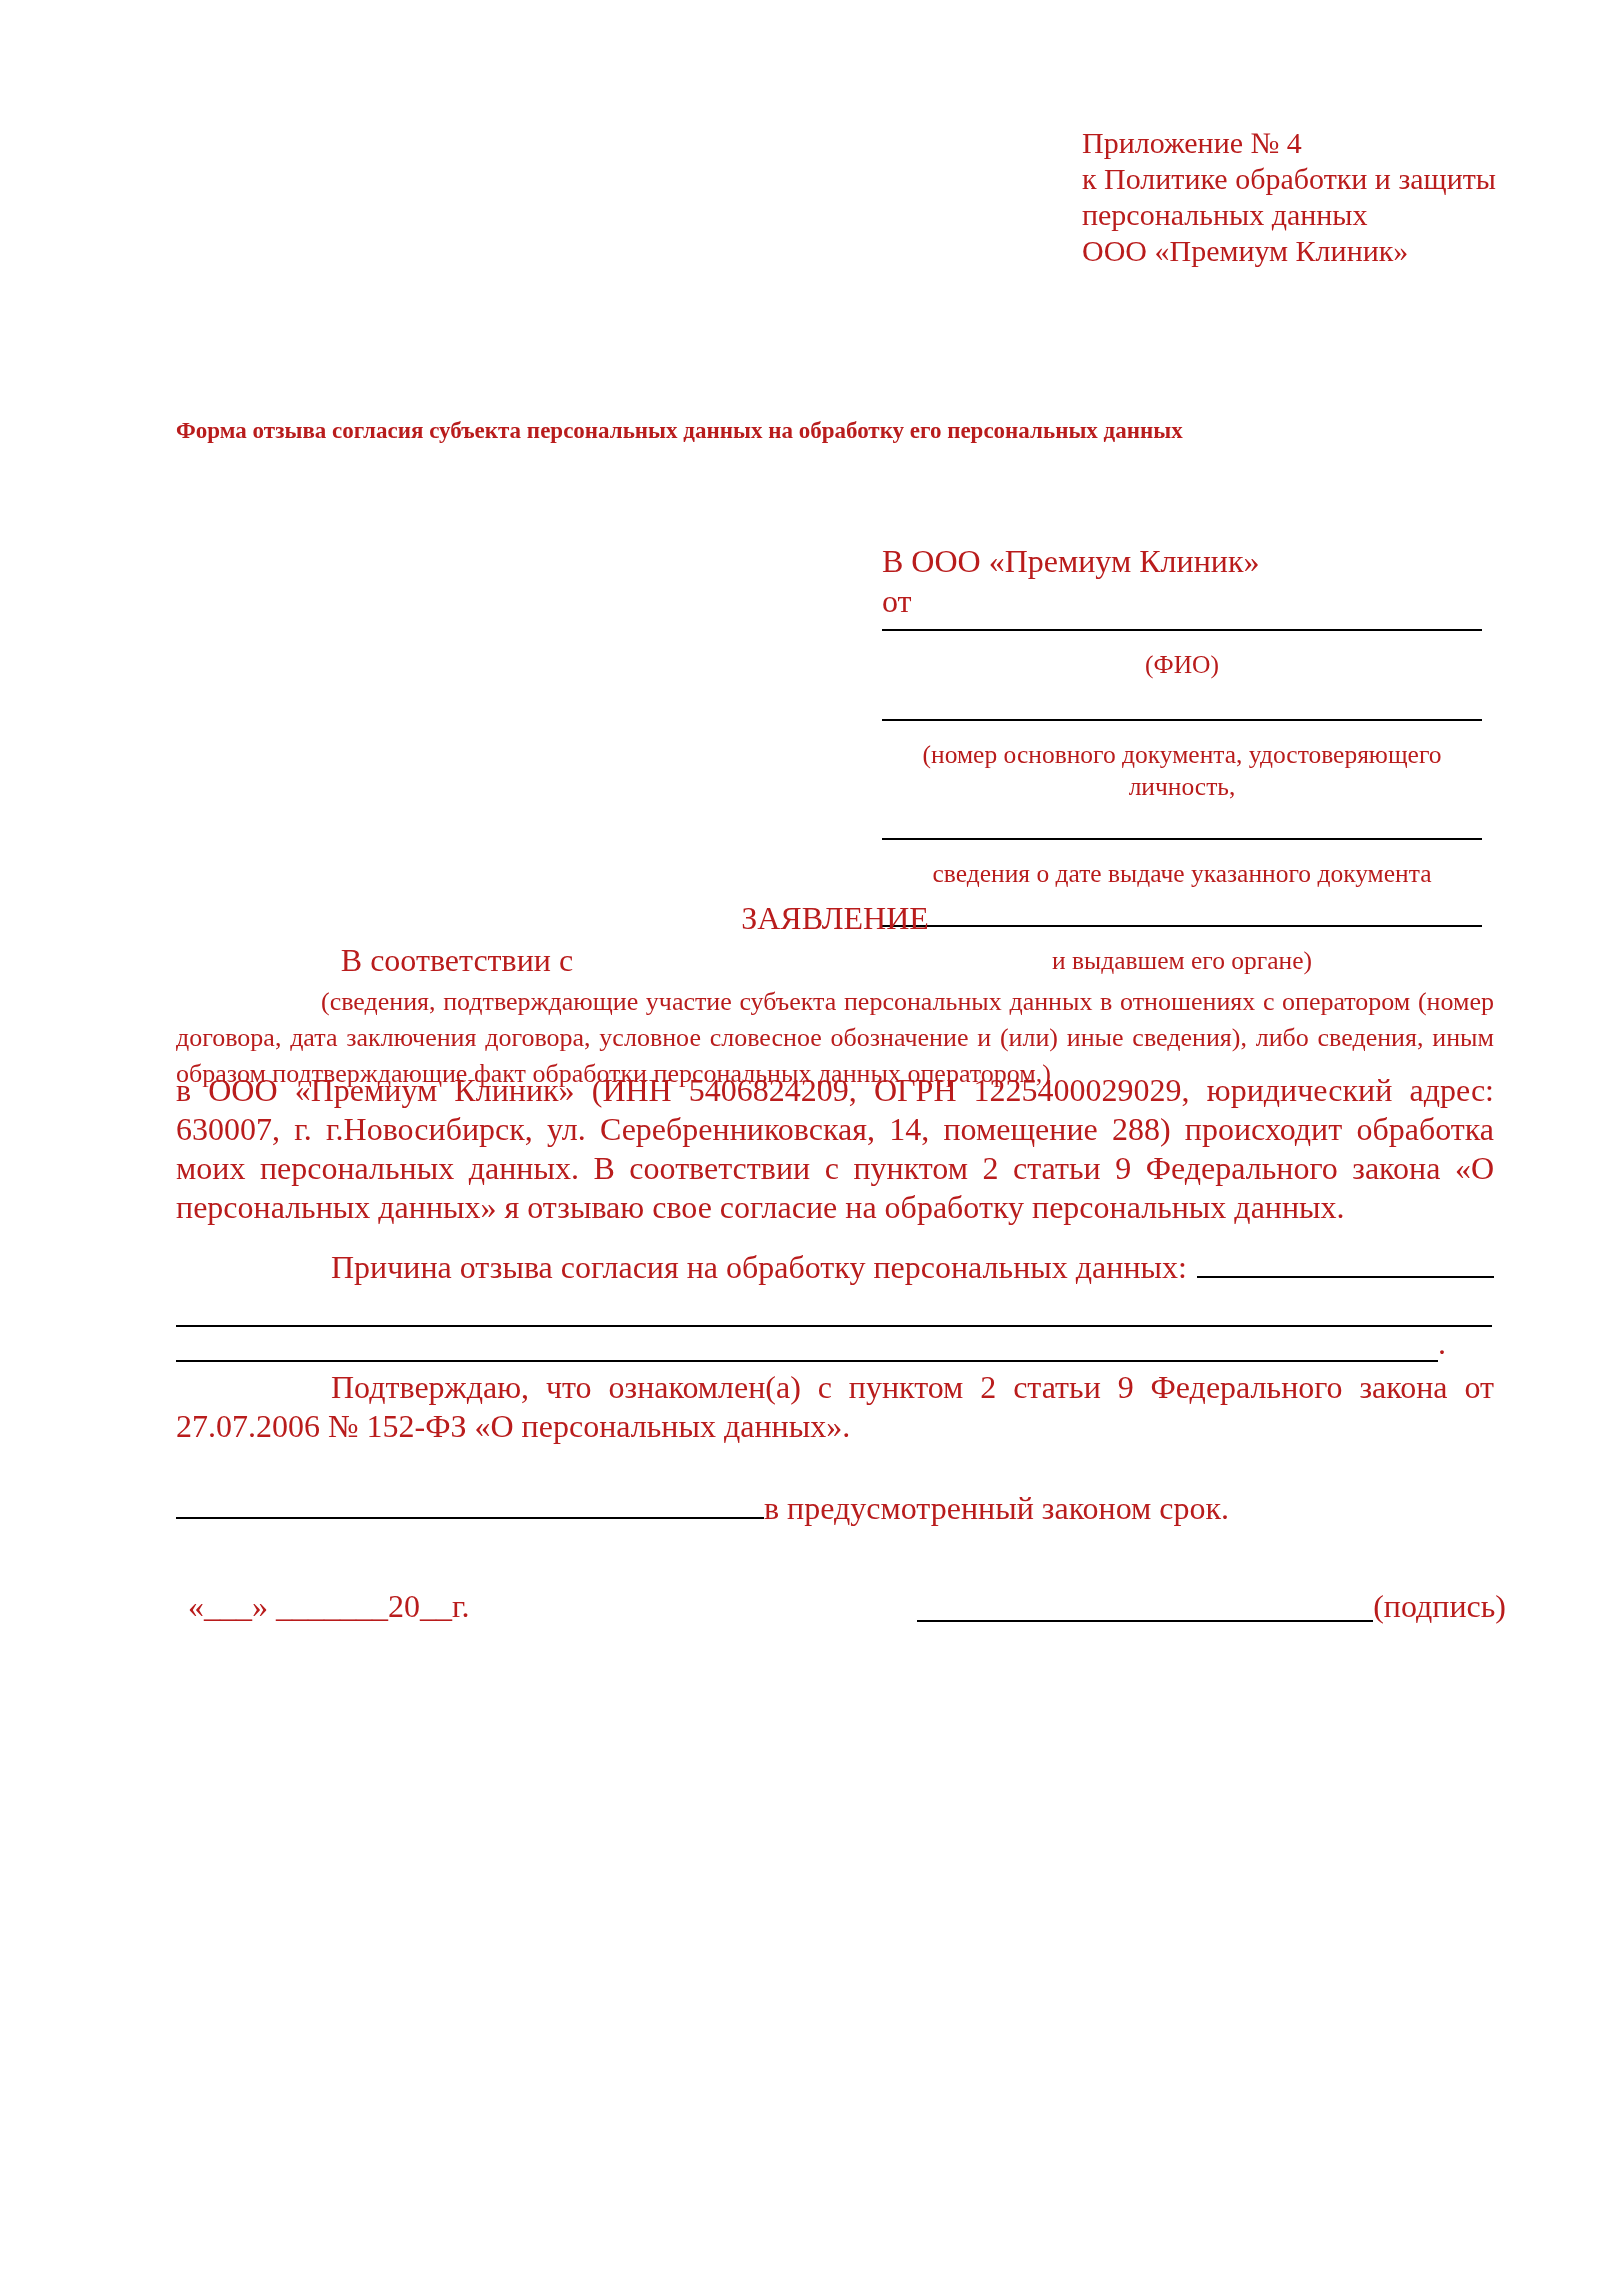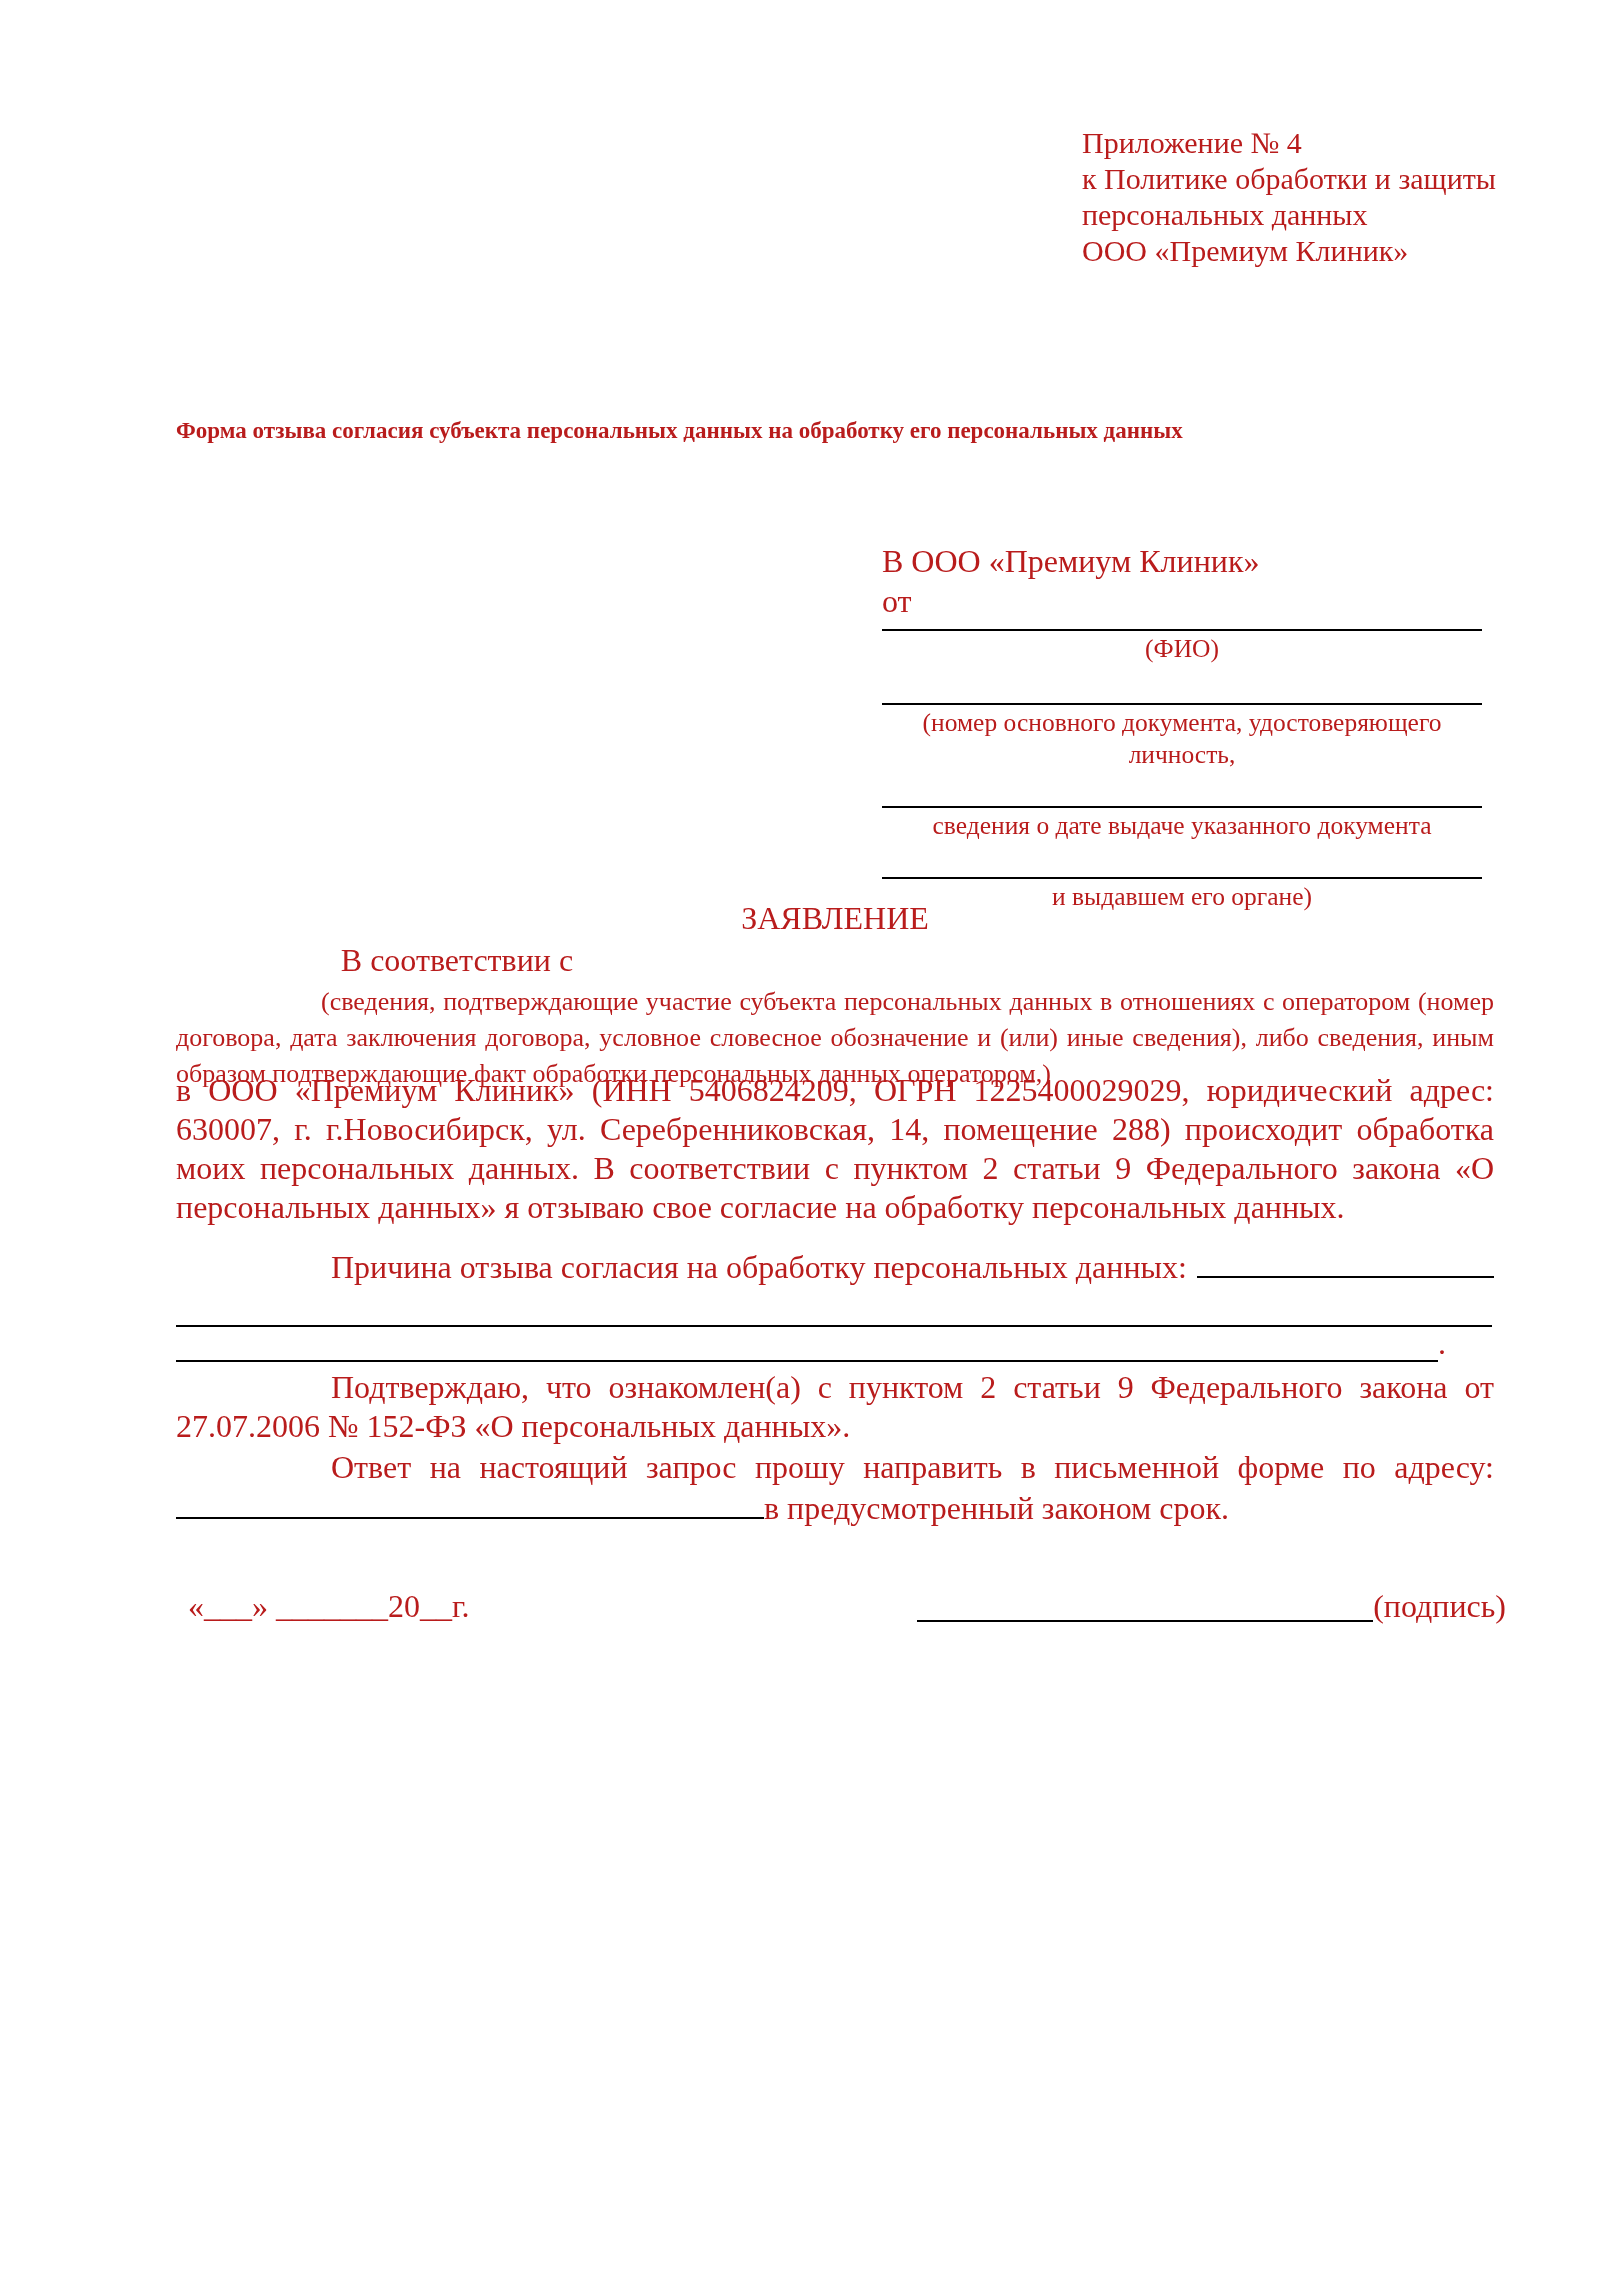--- a/index.html
+++ b/index.html
@@ -42,21 +42,21 @@
     left: 882px;
     top: 541px;
     width: 600px;
     line-height: 40px;
   }
   .recipient .field {
     border-top: 2.9px solid #000000;
     text-align: center;
     font-size: 25.5px;
     line-height: 32px;
-    padding-top: 2px;
+    padding-top: 18px;
   }
   .recipient .f1 { margin-top: 7.8px; }
   .recipient .f2 { margin-top: 38px; }
   .recipient .f3 { margin-top: 35px; }
   .recipient .f4 { margin-top: 35px; }
 
   .statement-heading {
     position: absolute;
     left: 176px;
     top: 900px;
@@ -228,21 +228,20 @@
 
   <div class="blank1"></div>
 
   <div class="blank2">
     <span class="line"></span>
     <span>.</span>
   </div>
 
   <div class="confirm-par">Подтверждаю, что ознакомлен(а) с пунктом 2 статьи 9 Федерального закона от 27.07.2006 № 152-ФЗ «О персональных данных».</div>
 
-  <div class="reply-line1">Ответ на настоящий запрос прошу направить в письменной форме по адресу:</div>
 
   <div class="reply-line2 row-flex">
     <span class="line"></span>
     <span>в предусмотренный законом срок.</span>
   </div>
 
   <div class="sig-row row-flex">
     <span class="nowrap">«___» _______20__г.</span>
     <span class="spacer"></span>
     <span class="sig-line"></span>

